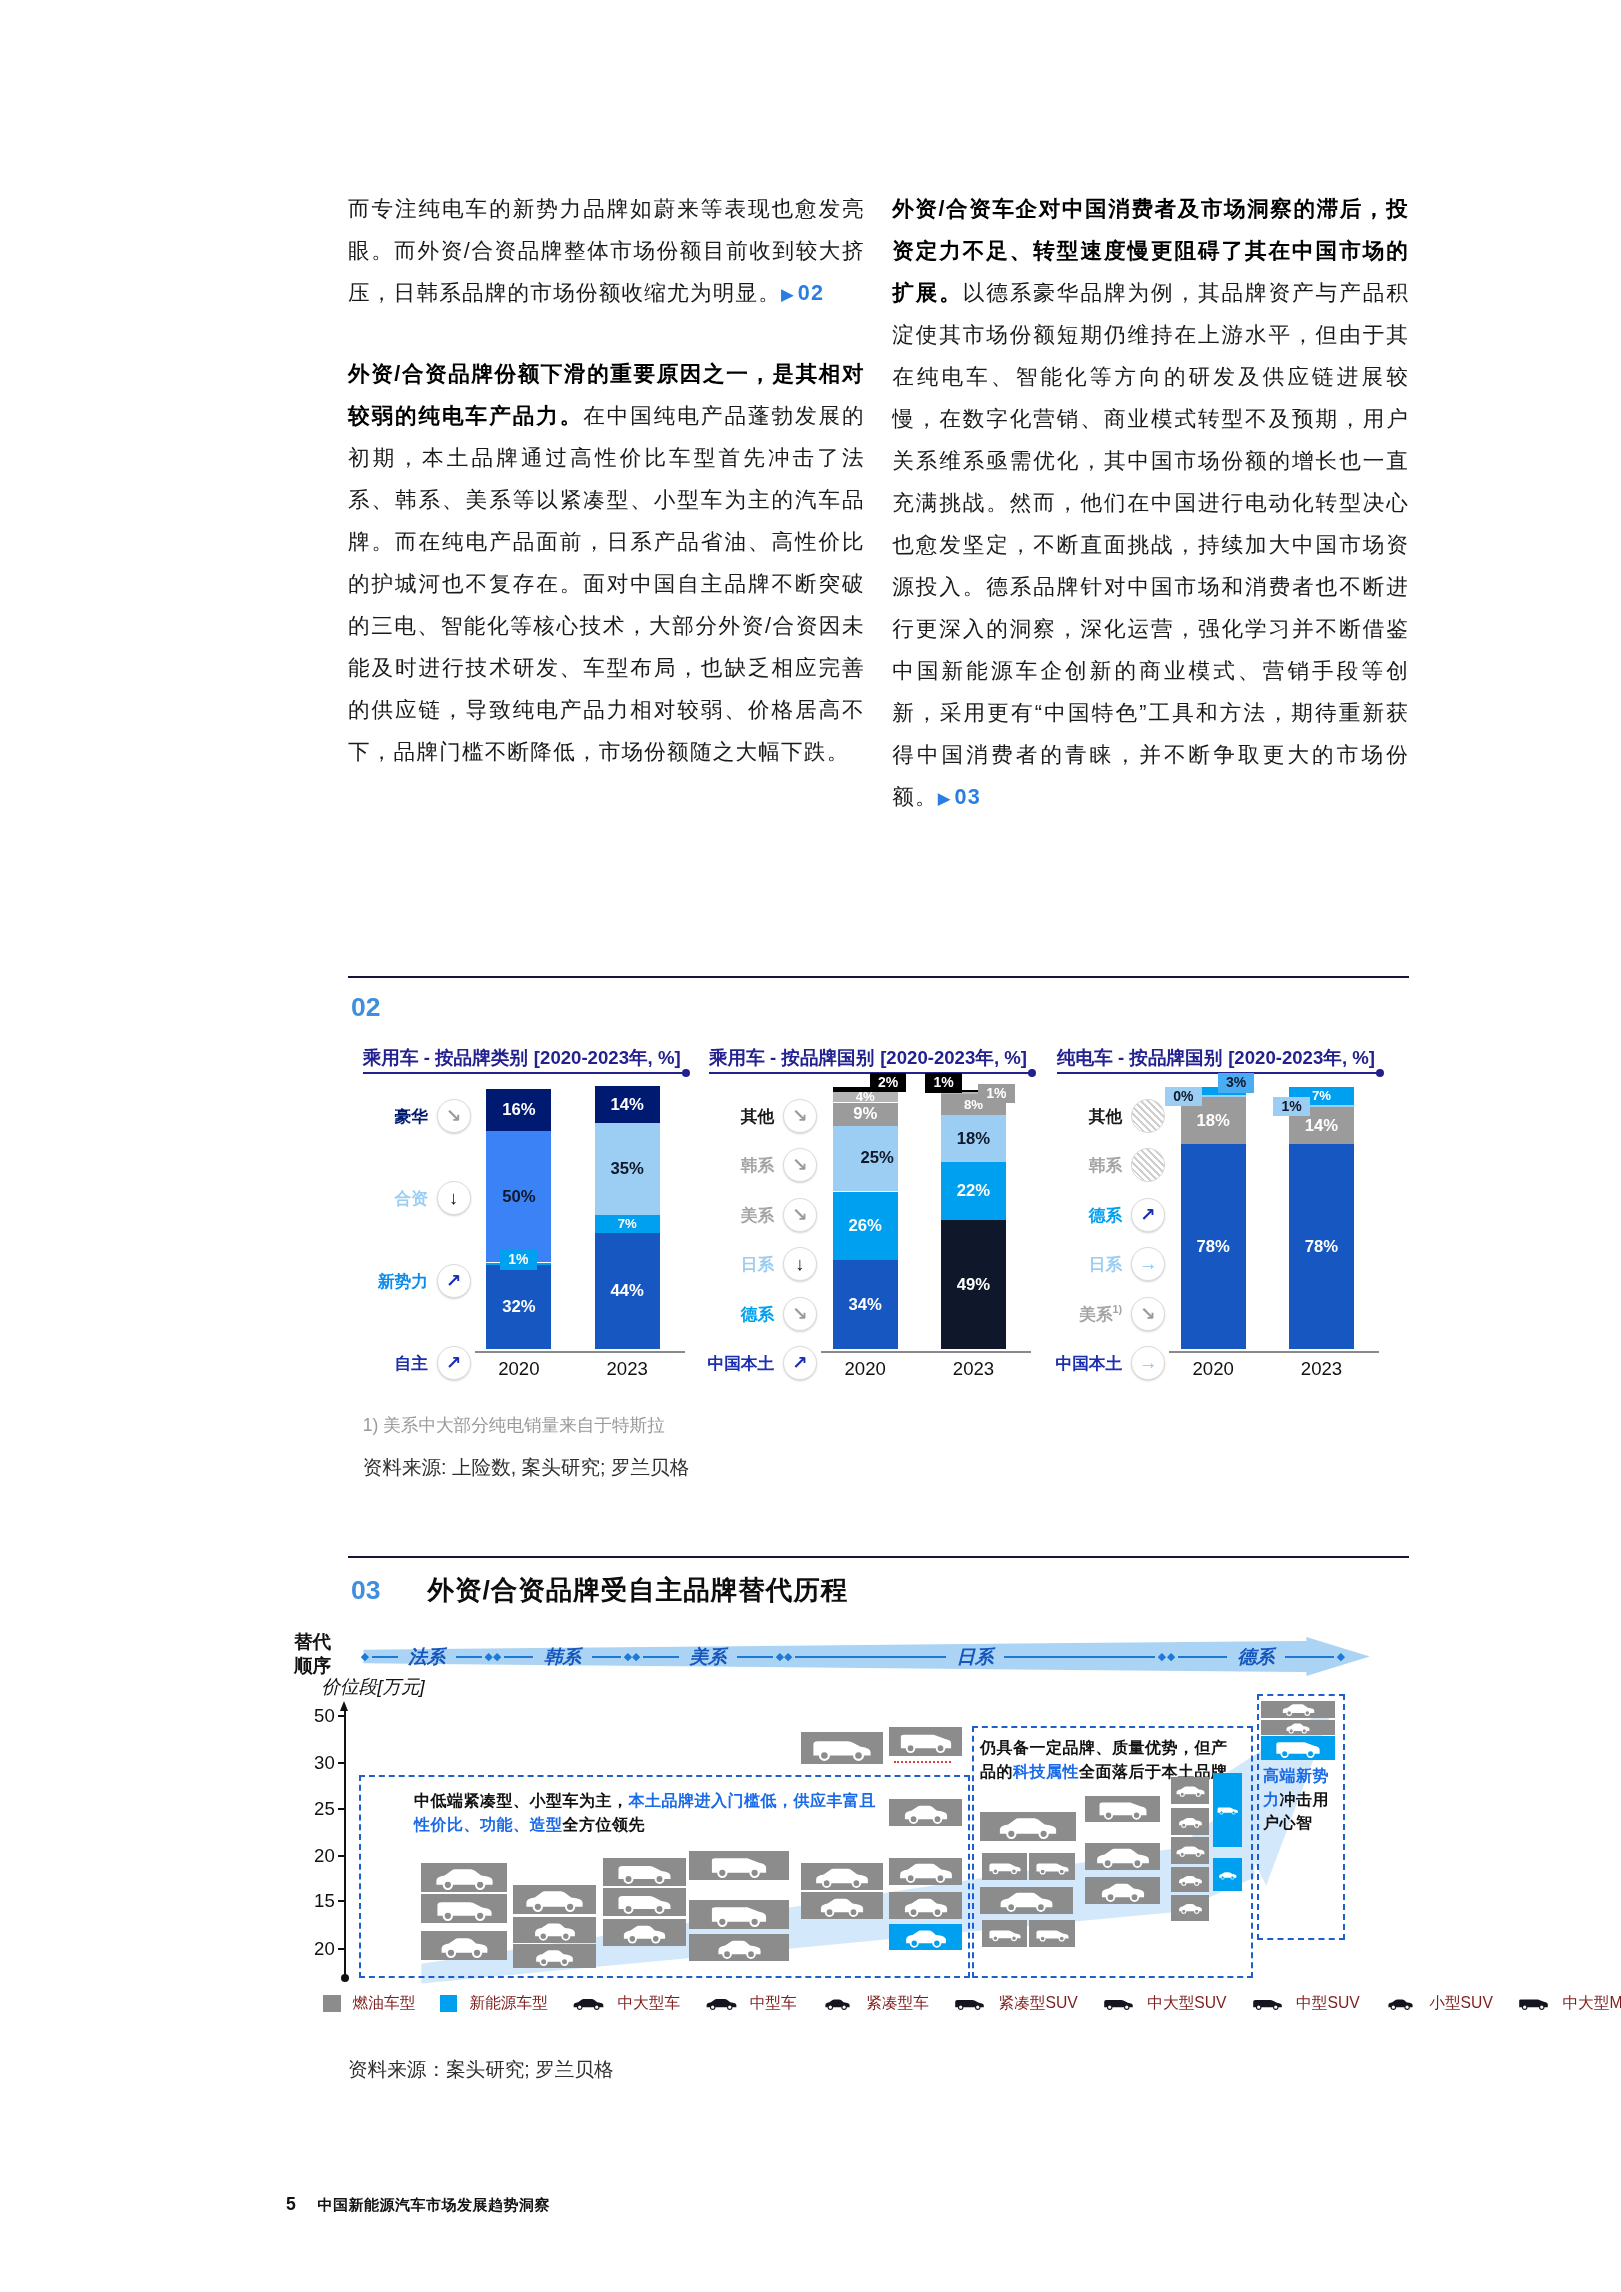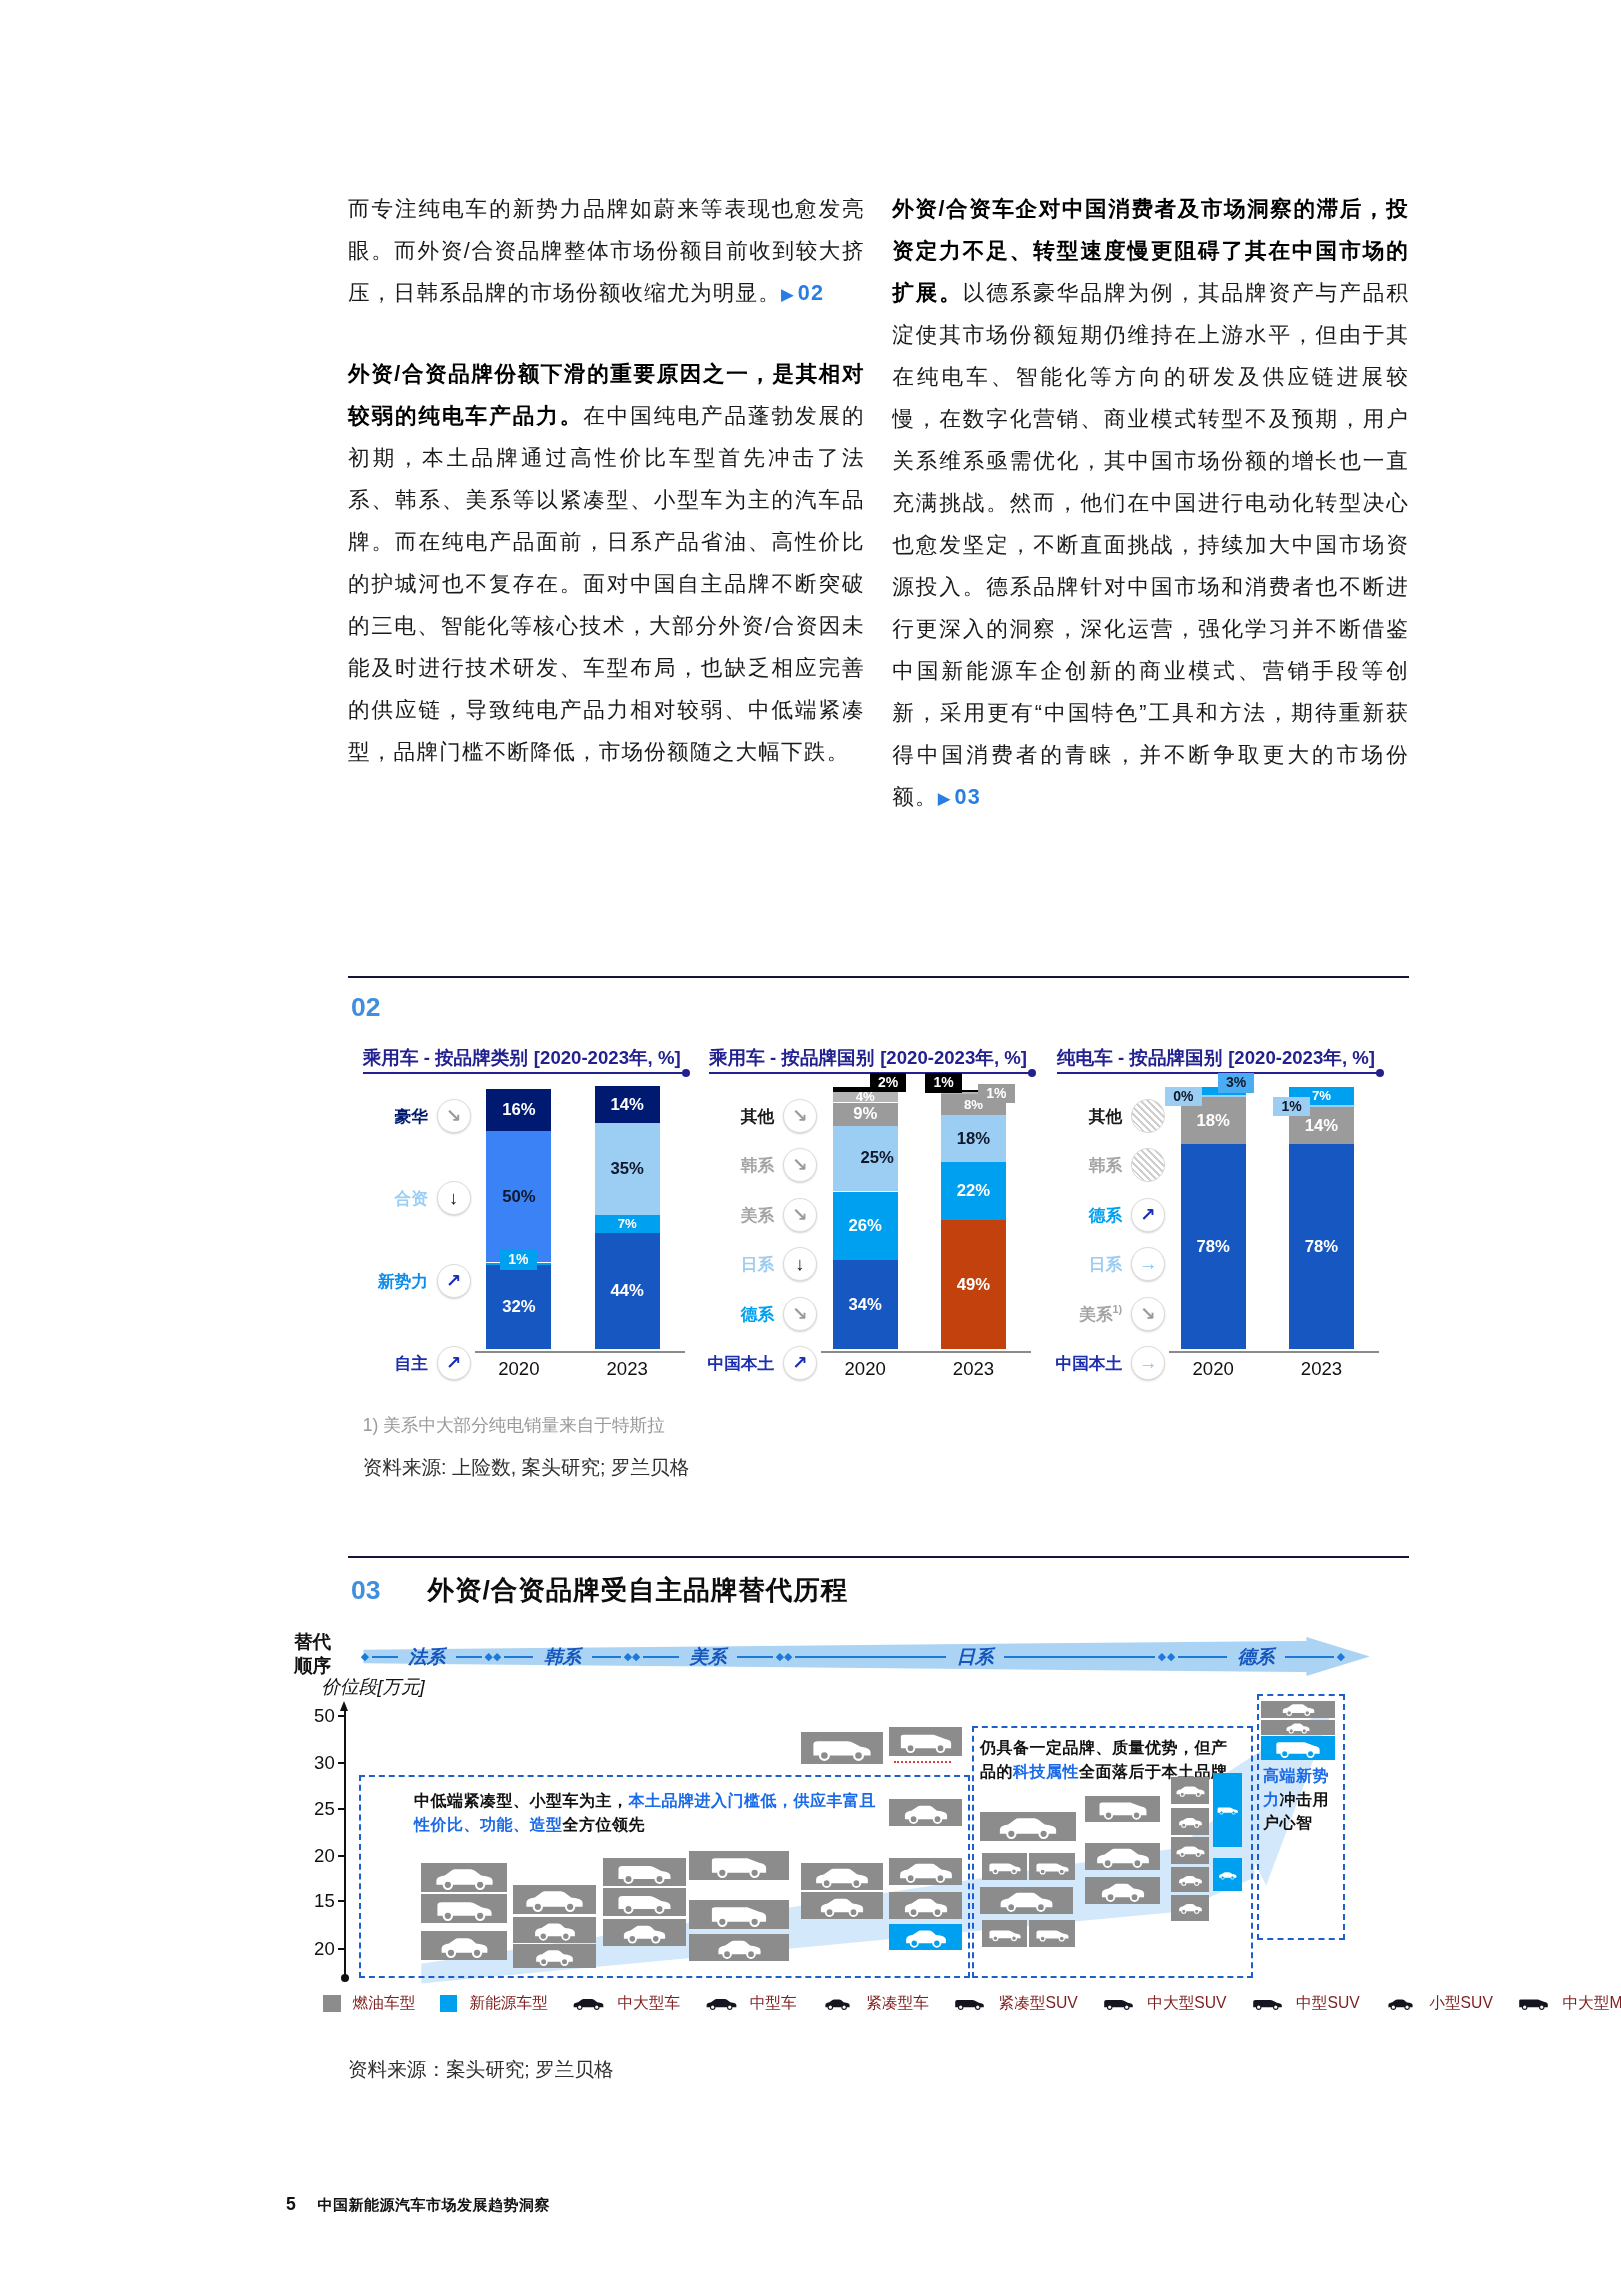--- a/index.html
+++ b/index.html
@@ -84,21 +84,21 @@
   .footer .ft{font-size:15px;font-weight:700;color:#111;margin-left:21.6px;letter-spacing:0.5px;}
 </style>
 </head>
 <body>
 
 <div class="page">
 
   <div class="body-text">
     <div class="col">
       <p><span>而专注纯电车的新势力品牌如蔚来等表现也愈发亮眼。而外资/合资品牌整体市场份额目前收到较大挤压，日韩系品牌的市场份额收缩尤为明显。</span><span class="figref"><span class="tri">▶</span><span>02</span></span></p>
-      <p><span class="lead">外资/合资品牌份额下滑的重要原因之一，是其相对较弱的纯电车产品力。</span><span>在中国纯电产品蓬勃发展的初期，本土品牌通过高性价比车型首先冲击了法系、韩系、美系等以紧凑型、小型车为主的汽车品牌。而在纯电产品面前，日系产品省油、高性价比的护城河也不复存在。面对中国自主品牌不断突破的三电、智能化等核心技术，大部分外资/合资因未能及时进行技术研发、车型布局，也缺乏相应完善的供应链，导致纯电产品力相对较弱、中低端紧凑型，品牌门槛不断降低，市场份额随之大幅下跌。</span></p>
+      <p><span class="lead">外资/合资品牌份额下滑的重要原因之一，是其相对较弱的纯电车产品力。</span><span>在中国纯电产品蓬勃发展的初期，本土品牌通过高性价比车型首先冲击了法系、韩系、美系等以紧凑型、小型车为主的汽车品牌。而在纯电产品面前，日系产品省油、高性价比的护城河也不复存在。面对中国自主品牌不断突破的三电、智能化等核心技术，大部分外资/合资因未能及时进行技术研发、车型布局，也缺乏相应完善的供应链，导致纯电产品力相对较弱、价格居高不下，品牌门槛不断降低，市场份额随之大幅下跌。</span></p>
     </div>
     <div class="col">
       <p><span class="lead">外资/合资车企对中国消费者及市场洞察的滞后，投资定力不足、转型速度慢更阻碍了其在中国市场的扩展。</span><span>以德系豪华品牌为例，其品牌资产与产品积淀使其市场份额短期仍维持在上游水平，但由于其在纯电车、智能化等方向的研发及供应链进展较慢，在数字化营销、商业模式转型不及预期，用户关系维系亟需优化，其中国市场份额的增长也一直充满挑战。然而，他们在中国进行电动化转型决心也愈发坚定，不断直面挑战，持续加大中国市场资源投入。德系品牌针对中国市场和消费者也不断进行更深入的洞察，深化运营，强化学习并不断借鉴中国新能源车企创新的商业模式、营销手段等创新，采用更有“中国特色”工具和方法，期待重新获得中国消费者的青睐，并不断争取更大的市场份额。</span><span class="figref"><span class="tri">▶</span><span>03</span></span></p>
     </div>
   </div>
 
   <div class="figure fig02">
     <div class="rule"></div>
     <div class="fig-head">
       <span class="fig-num">02</span>
@@ -204,21 +204,21 @@
                 <span class="seg-label" style="color: rgb(255, 255, 255);">9%</span>
               </div>
               <div class="seg" style="bottom: 247px; height: 10.5px; background: rgb(180, 180, 180);">
                 <span class="seg-label sm" style="color: rgb(255, 255, 255);">4%</span>
               </div>
               <div class="seg" style="bottom: 257px; height: 5.3px; background: rgb(0, 0, 0);"></div>
               <div class="callout" style="background: rgb(0, 0, 0); color: rgb(255, 255, 255); left: 37px; top: -13.7px;">2%</div>
             </div>
             <div class="year-label" style="left: 13.7px;">2020</div>
             <div class="bar" style="left: 122px;">
-              <div class="seg" style="bottom: 0px; height: 129px; background: #c2410c;">
+              <div class="seg" style="bottom: 0px; height: 129px; background: #0f172a;">
                 <span class="seg-label" style="color: rgb(255, 255, 255);">49%</span>
               </div>
               <div class="seg" style="bottom: 129px; height: 58px; background: rgb(0, 160, 240);">
                 <span class="seg-label" style="color: rgb(255, 255, 255);">22%</span>
               </div>
               <div class="seg" style="bottom: 187px; height: 47px; background: rgb(156, 205, 242);">
                 <span class="seg-label" style="color: rgb(16, 24, 43);">18%</span>
               </div>
               <div class="seg" style="bottom: 234px; height: 21px; background: rgb(155, 155, 155);">
                 <span class="seg-label sm" style="color: rgb(255, 255, 255);">8%</span>

